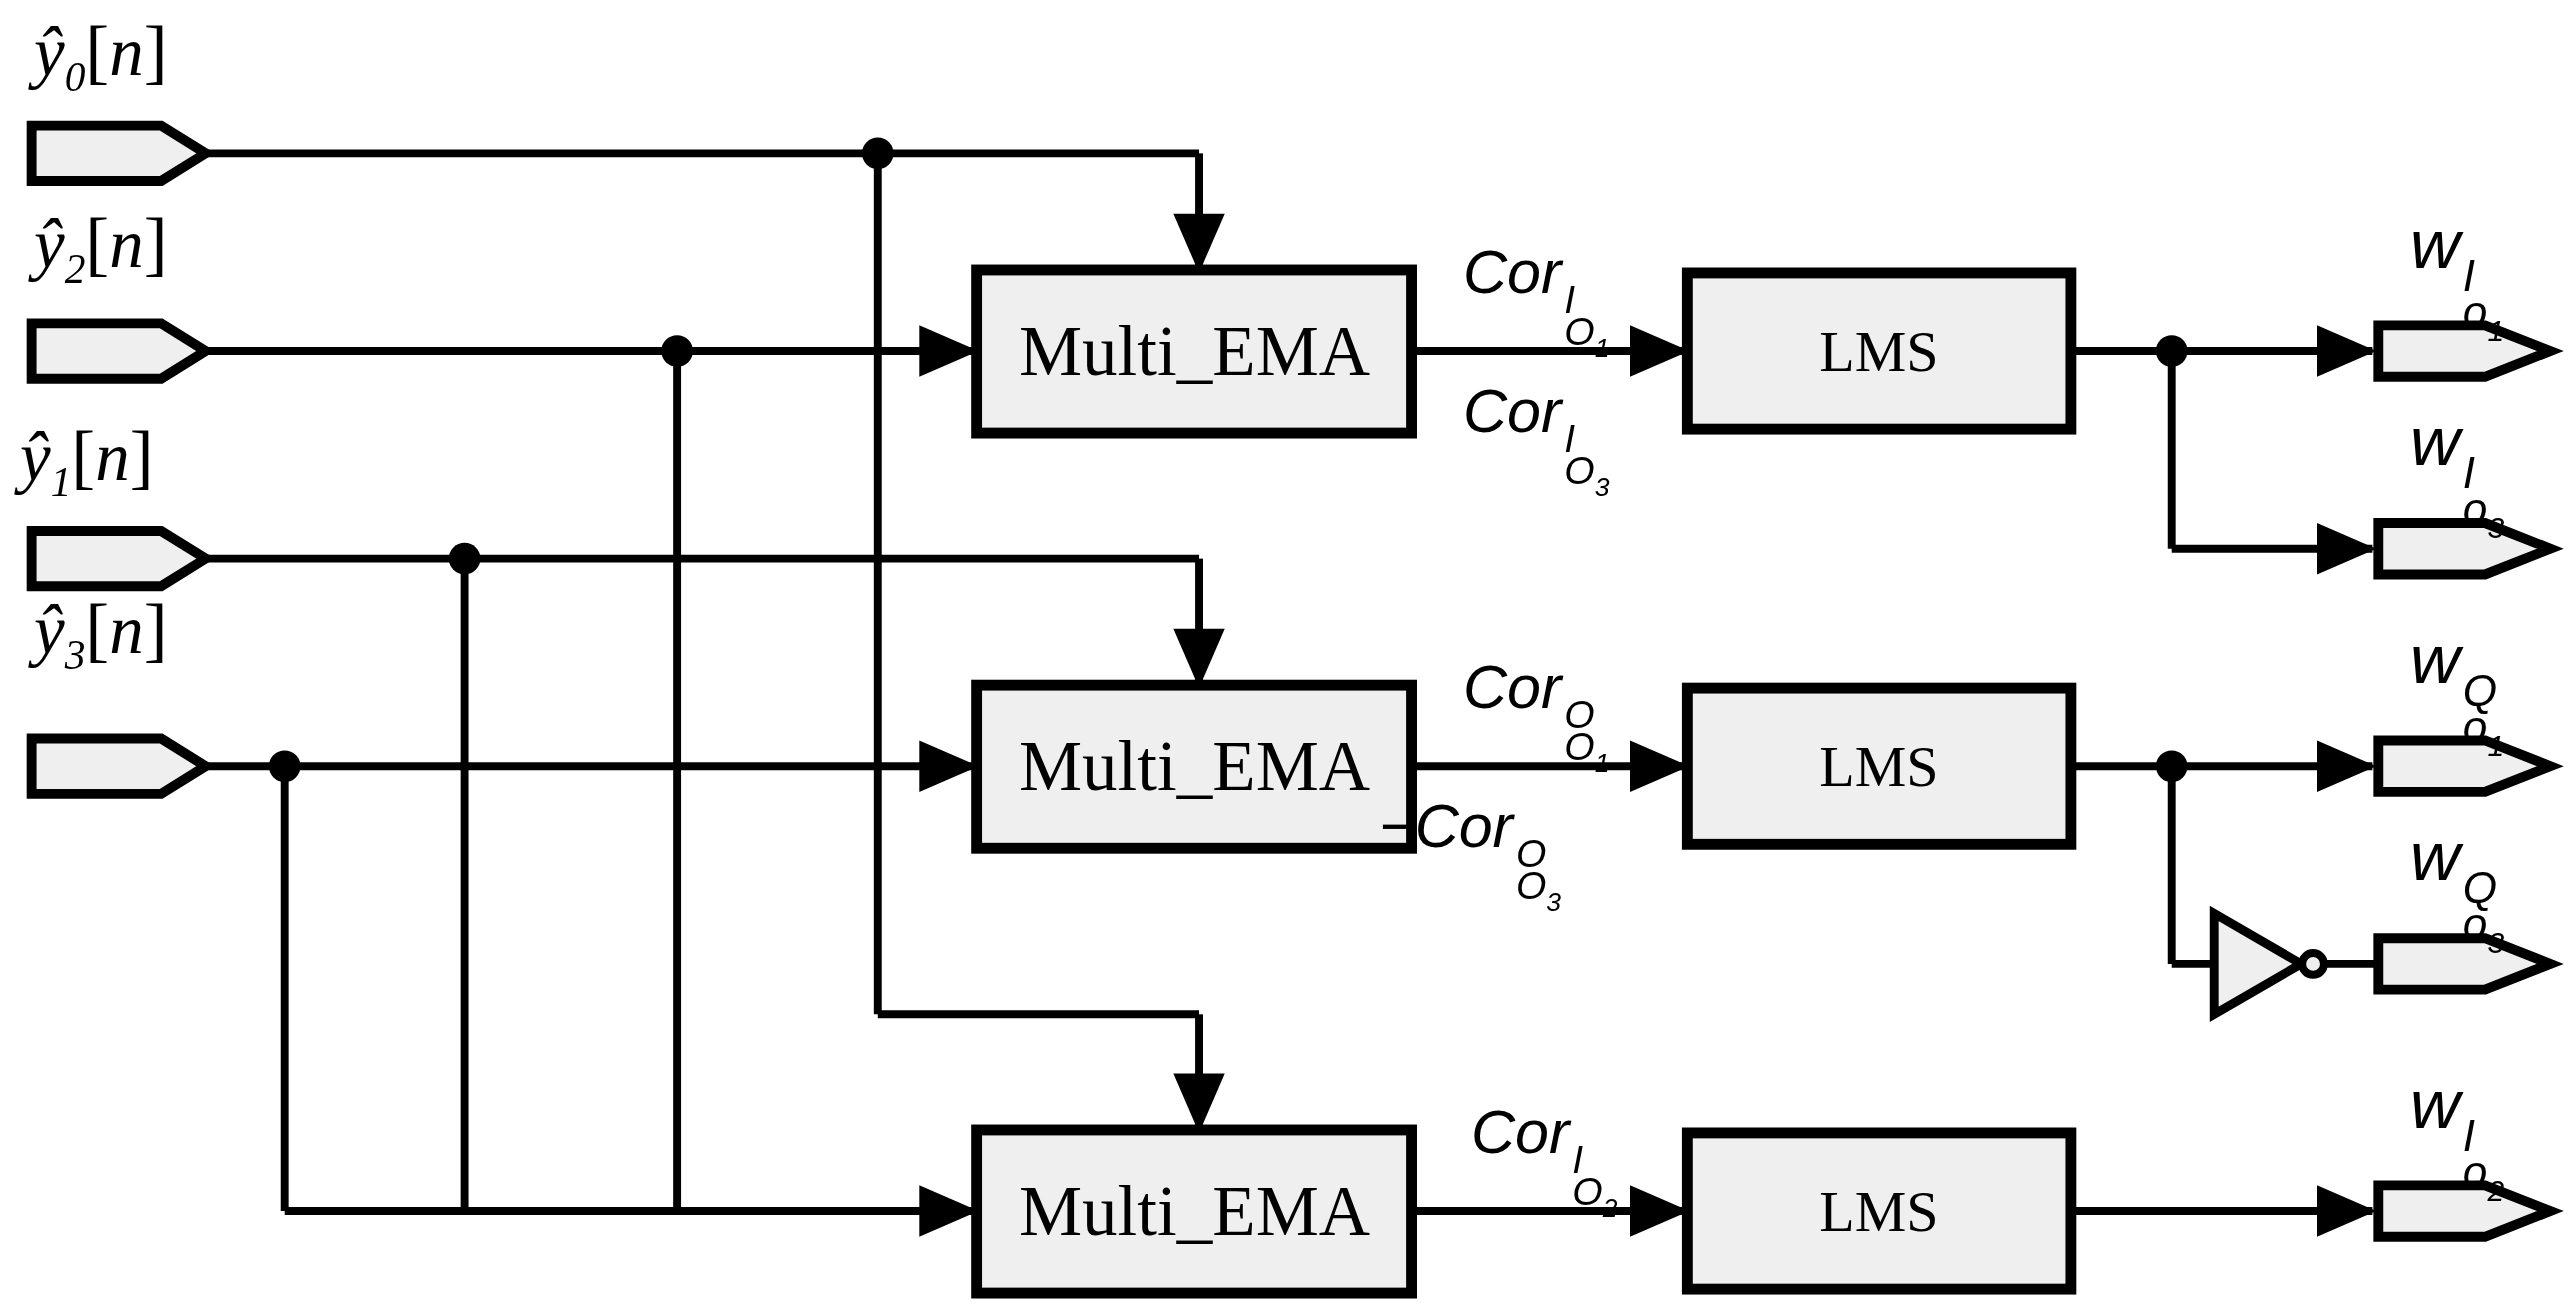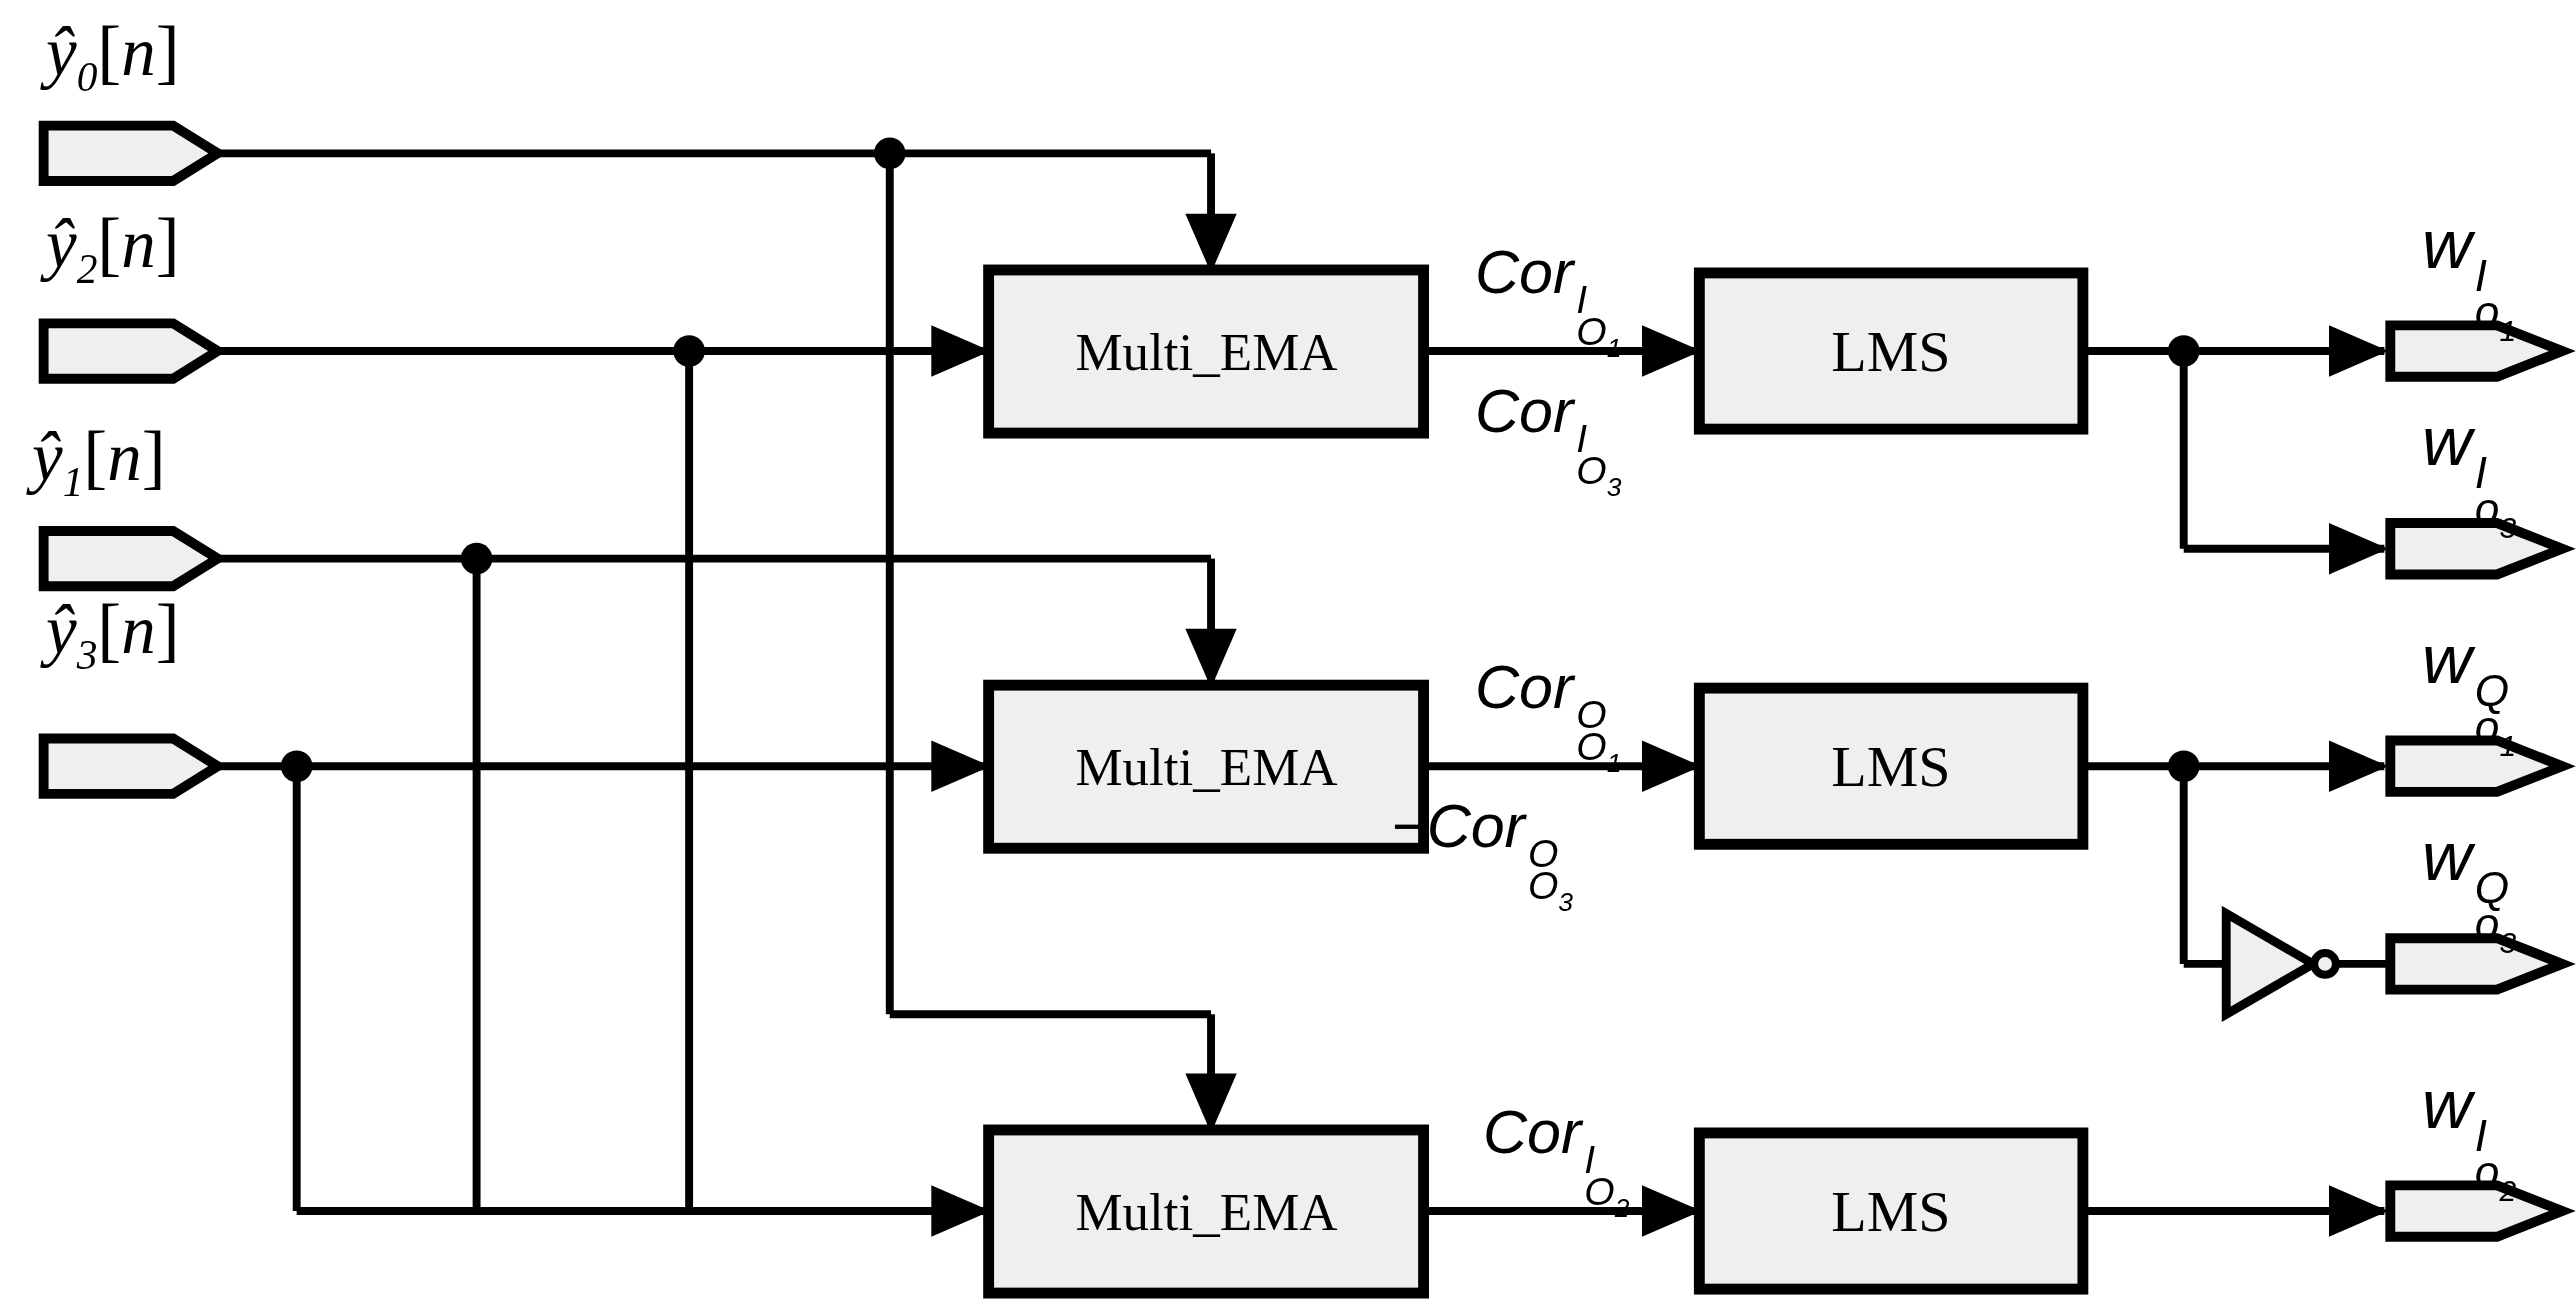--- a/index.html
+++ b/index.html
@@ -3,37 +3,37 @@
 <meta charset="utf-8">
 <style>
   :root{
     --stroke:#000000;
     --fill:#efefef;
     --bg:#ffffff;
   }
   *{margin:0;padding:0;box-sizing:border-box;}
   html,body{width:2576px;height:1310px;background:var(--bg);overflow:hidden;}
   #canvas{position:relative;width:2560px;height:1310px;background:var(--bg);
-          font-family:"Liberation Serif",serif;color:var(--stroke);margin-left:12px;}
+          font-family:"Liberation Serif",serif;color:var(--stroke);}
   #wires-svg{position:absolute;left:0;top:0;width:2576px;height:1310px;}
 
   
   .wire{stroke:var(--stroke);stroke-width:8;fill:none;}
   .busline{stroke:var(--stroke);stroke-width:8;fill:none;}
   .boxshape{fill:var(--fill);stroke:var(--stroke);stroke-width:11;}
   .portshape{fill:var(--fill);stroke:var(--stroke);stroke-width:10;stroke-linejoin:miter;}
   .arrowhead{fill:var(--stroke);stroke:none;}
   .junction{fill:var(--stroke);stroke:none;}
   .invshape{fill:var(--fill);stroke:var(--stroke);stroke-width:9;stroke-linejoin:miter;}
   .bubble{fill:var(--fill);stroke:var(--stroke);stroke-width:8;}
 
   
   .blab{position:absolute;display:flex;align-items:center;justify-content:center;
         font-family:"Liberation Serif",serif;color:var(--stroke);white-space:nowrap;}
-  .ema-lab{font-size:53px;}
+  .ema-lab{font-size:71px;}
   .lms-lab{font-size:58px;}
 
   .math{position:absolute;color:var(--stroke);white-space:nowrap;
         font-family:Liberation Sans, sans-serif;font-style:italic;line-height:1;}
   .cor{font-size:61px;}
   .wl{font-size:69px;}
   .stack{display:inline-flex;flex-direction:column;align-items:flex-start;
          font-size:0.64em;line-height:0.82;vertical-align:-0.52em;margin-left:3px;}
   .ss{font-size:0.68em;position:relative;top:0.45em;}
   .sign{font-style:italic;}

